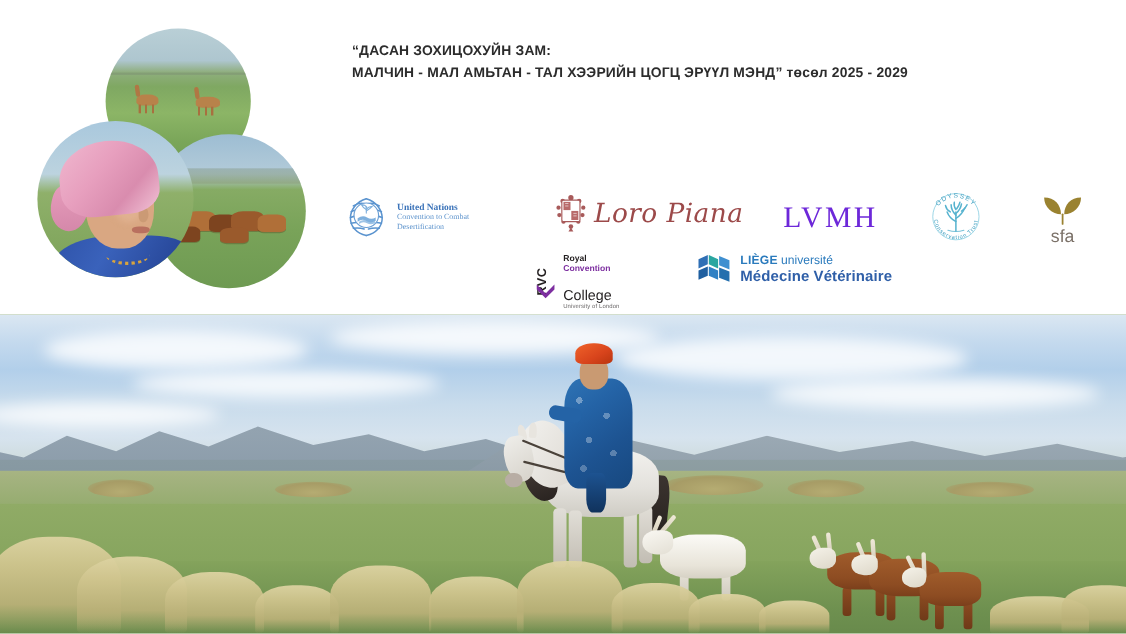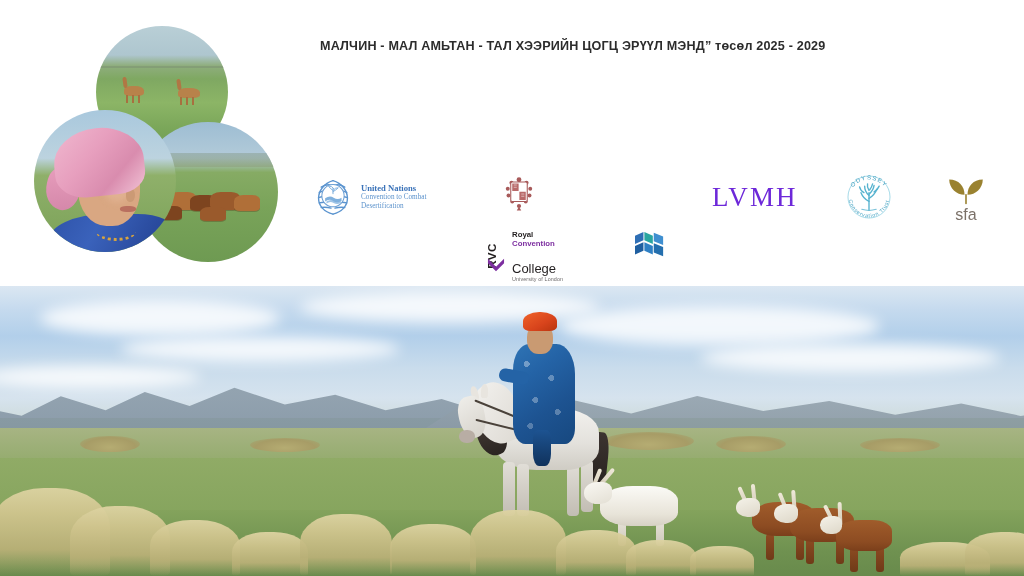--- a/index.html
+++ b/index.html
@@ -470,20 +470,21 @@
       <div class="brow"></div>
       <div class="eye"></div>
       <div class="lips"></div>
       <div class="scarf-tail"></div>
       <div class="scarf"></div>
       <div class="necklace"></div>
     </div>
   </div>
 
   <div id="kicker" class="nosel">
+    <div>“ДАСАН ЗОХИЦОХУЙН ЗАМ:</div>
     <div>
       <span>МАЛЧИН - МАЛ АМЬТАН - ТАЛ ХЭЭРИЙН ЦОГЦ ЭРҮҮЛ МЭНД”</span>
       <span class="proj">төсөл 2025 - 2029</span>
     </div>
   </div>
 
 
   <div id="logo-row-1">
 
     <div class="logo" id="logo-unccd">
@@ -539,20 +540,21 @@
             <path d="M20 41 l-3 5 h6 z"></path>
           </g>
           <rect x="9" y="8" width="22" height="26" rx="2" fill="#ffffff" stroke="#a85a5a" stroke-width="1.4"></rect>
           <rect x="11" y="10" width="8.5" height="10" fill="#b86a6a"></rect>
           <rect x="20.5" y="10" width="8.5" height="10" fill="#ffffff"></rect>
           <rect x="11" y="21" width="8.5" height="11" fill="#ffffff"></rect>
           <rect x="20.5" y="21" width="8.5" height="11" fill="#b86a6a"></rect>
           <path d="M13 12 h4 M13 15 h4 M23 24 h4 M23 27 h4" stroke="#ffffff" stroke-width="1" opacity=".7"></path>
         </svg>
       </div>
+      <div class="script">Loro Piana</div>
     </div>
 
     <div class="logo" id="logo-lvmh">
       <div class="wm">LVMH</div>
     </div>
 
     <div class="logo" id="logo-odyssey">
       <div class="ring">
         <svg viewBox="0 0 80 80" width="58" height="58" aria-hidden="true">
           <defs>
@@ -619,20 +621,26 @@
       <div class="lmark">
         <svg viewBox="0 0 34 32" width="32" height="30" aria-hidden="true">
           <path d="M1 6  L10 2  L10 11 L1 15 Z" fill="#2f6fb5"></path>
           <path d="M11 2  L20 6  L20 15 L11 11 Z" fill="#2aa6a0"></path>
           <path d="M21 3  L31 7  L31 16 L21 12 Z" fill="#3f8fd0"></path>
           <path d="M1 17 L10 13 L10 22 L1 26 Z" fill="#1f5fa0"></path>
           <path d="M11 13 L20 17 L20 26 L11 22 Z" fill="#2f80c4"></path>
           <path d="M21 14 L31 18 L31 28 L21 24 Z" fill="#246fae"></path>
         </svg>
       </div>
+      <div class="txt">
+        <div class="g1">
+          <b>LIÈGE</b><span> université</span>
+        </div>
+        <div class="g2">Médecine Vétérinaire</div>
+      </div>
     </div>
   </div>
 </div>
 
 <div id="hero">
 
   <div id="sky"></div>
   <div class="cloud" style="left:40px;  top:14px;  width:240px; height:36px;"></div>
   <div class="cloud" style="left:300px; top:6px;   width:300px; height:30px;"></div>
   <div class="cloud" style="left:560px; top:20px;  width:320px; height:40px;"></div>

